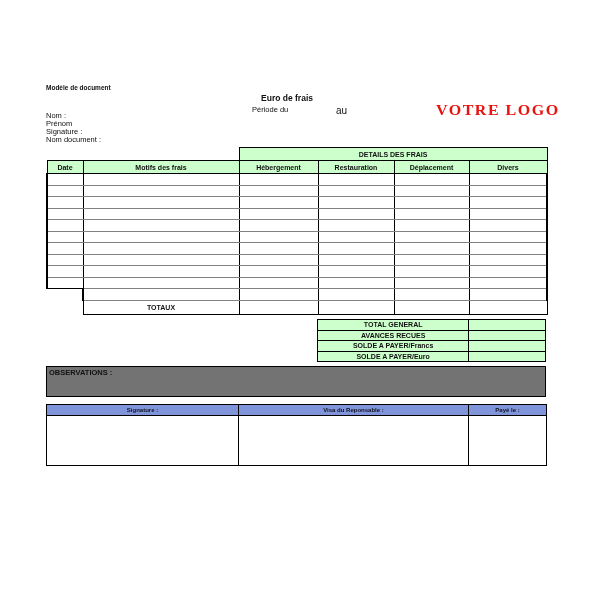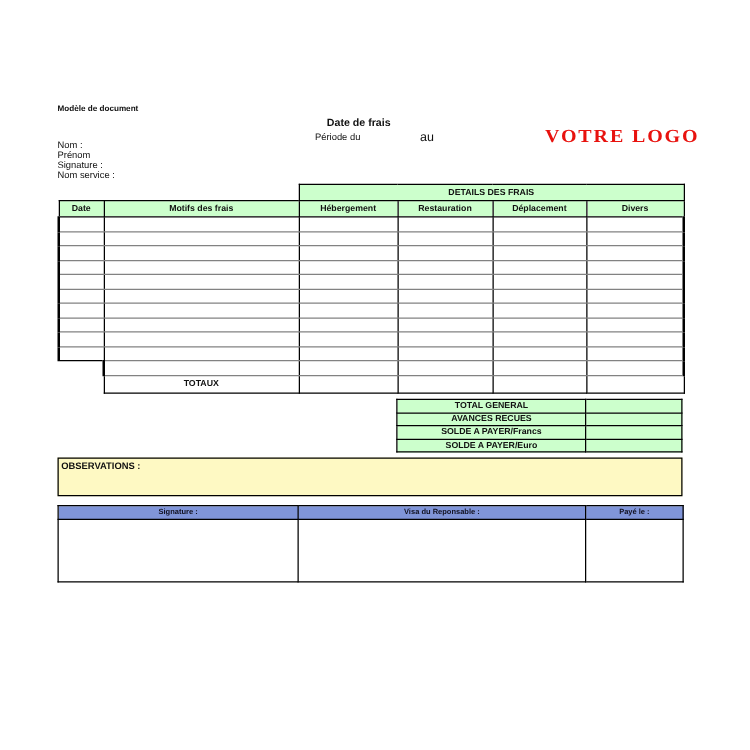--- a/index.html
+++ b/index.html
@@ -38,46 +38,46 @@
   .tc.tl { font-weight:bold; }
 
   
   .summary { left:317px; top:319px; width:229px; }
   .summary td { padding:0; height:10.5px; font-size:7px; font-weight:bold; color:#111;
                 text-align:center; background:#ccffcc; border:1px solid #000; }
   .summary table { width:100%; }
   .summary .outer { border:1.5px solid #000; }
 
   
-  .obs { left:46px; top:366px; width:500px; height:31px; border:1.5px solid #000; background:#fef9c3; }
+  .obs { left:46px; top:366px; width:500px; height:31px; border:1.5px solid #000; background:#737373; }
   .obs span { display:block; padding:1px 2px; font-size:7.5px; font-weight:bold; color:#111; }
 
   
   .sig { left:46px; top:404px; width:500px; }
   .sig td { padding:0; border:1px solid #000; }
   .sig tr.sh td { height:11px; background:#8095d9; font-size:6px; font-weight:bold;
                   color:#101020; text-align:center; }
   .sig tr.sb td { height:50px; background:#fff; }
 </style>
 </head>
 <body>
 
 <div class="page">
 
   <div class="abs tpl-label">Modèle de document</div>
-  <div class="abs doc-title">Date de frais</div>
+  <div class="abs doc-title">Euro de frais</div>
   <div class="abs period-label">Période du</div>
   <div class="abs period-to">au</div>
   <div class="abs logo">VOTRE LOGO</div>
 
   <div class="abs identity">
     <div>Nom :</div>
     <div>Prénom</div>
     <div>Signature :</div>
-    <div>Nom service :</div>
+    <div>Nom document :</div>
   </div>
 
   <table class="abs main">
     <colgroup>
       <col style="width:36px">
         <col style="width:156px">
         <col style="width:79px">
       <col style="width:76px">
         <col style="width:75px">
         <col style="width:78px">

